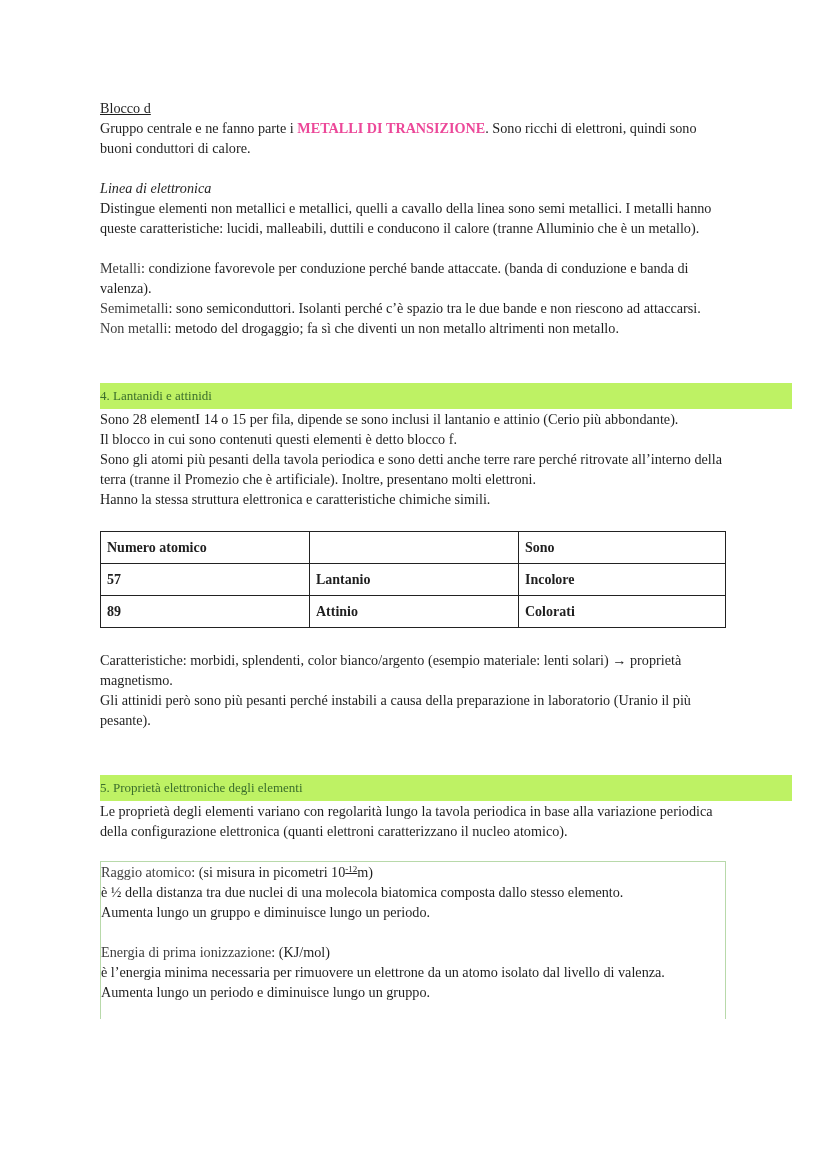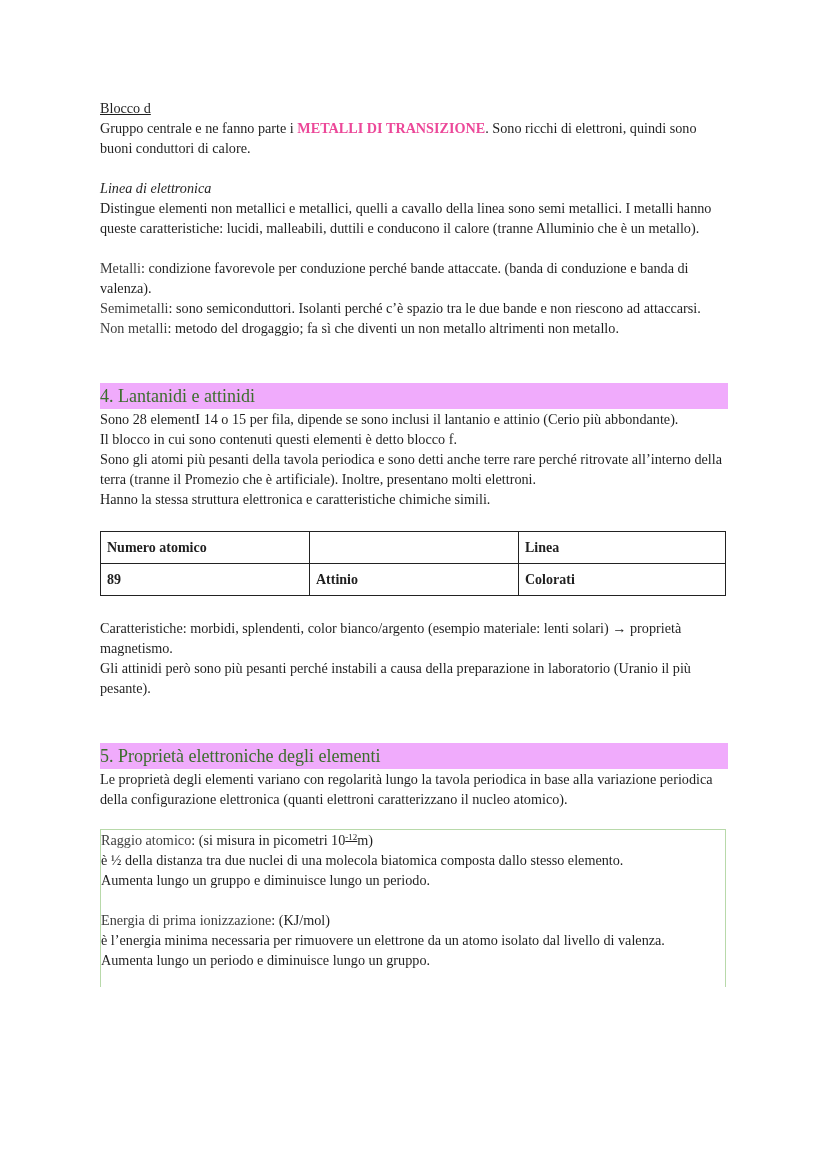--- a/index.html
+++ b/index.html
@@ -14,25 +14,25 @@
       font-size: 14.2px; line-height: 20px;
     }
     p { margin: 0; }
     .u { text-decoration: underline; }
     .i { font-style: italic; }
     .green { color: #404040; }
     .green-bold { color: #ec4899; font-weight: bold; }
     .gap20 { height: 20px; }
     .gap40 { height: 40px; }
     .heading {
-      background: #f0abfc;
+      background: #bef264;
       color: #3b6e2c;
-      font-size: 18px; line-height: 26px;
+      font-size: 13px; line-height: 26px;
       padding-left: 0;
-      width: 628px;
+      width: 692px;
       margin-top: 2px;
     }
     table.t {
       border-collapse: collapse; width: 626px; margin-top: 22px; margin-bottom: 22px;
       font-size: 14px;
       font-weight: bold;
     }
     table.t td {
       border: 1.5px solid #222;
       height: 31px; padding: 0 6px; vertical-align: middle;
@@ -72,21 +72,26 @@
   <p>Sono 28 elementI 14 o 15 per fila, dipende se sono inclusi il lantanio e attinio (Cerio più abbondante).</p>
   <p>Il blocco in cui sono contenuti questi elementi è detto blocco f.</p>
   <p>Sono gli atomi più pesanti della tavola periodica e sono detti anche terre rare perché ritrovate all’interno della terra (tranne il Promezio che è artificiale). Inoltre, presentano molti elettroni.</p>
   <p>Hanno la stessa struttura elettronica e caratteristiche chimiche simili.</p>
 
   <table class="t">
     <tbody>
         <tr>
       <td class="c1">Numero atomico</td>
       <td class="c2"></td>
-      <td>Linea</td>
+      <td>Sono</td>
+    </tr>
+    <tr>
+      <td>57</td>
+      <td>Lantanio</td>
+      <td>Incolore</td>
     </tr>
     <tr>
       <td>89</td>
       <td>Attinio</td>
       <td>Colorati</td>
     </tr>
   </tbody>
     </table>
 
   <p>Caratteristiche: morbidi, splendenti, color bianco/argento (esempio materiale: lenti solari) → proprietà magnetismo.</p>

